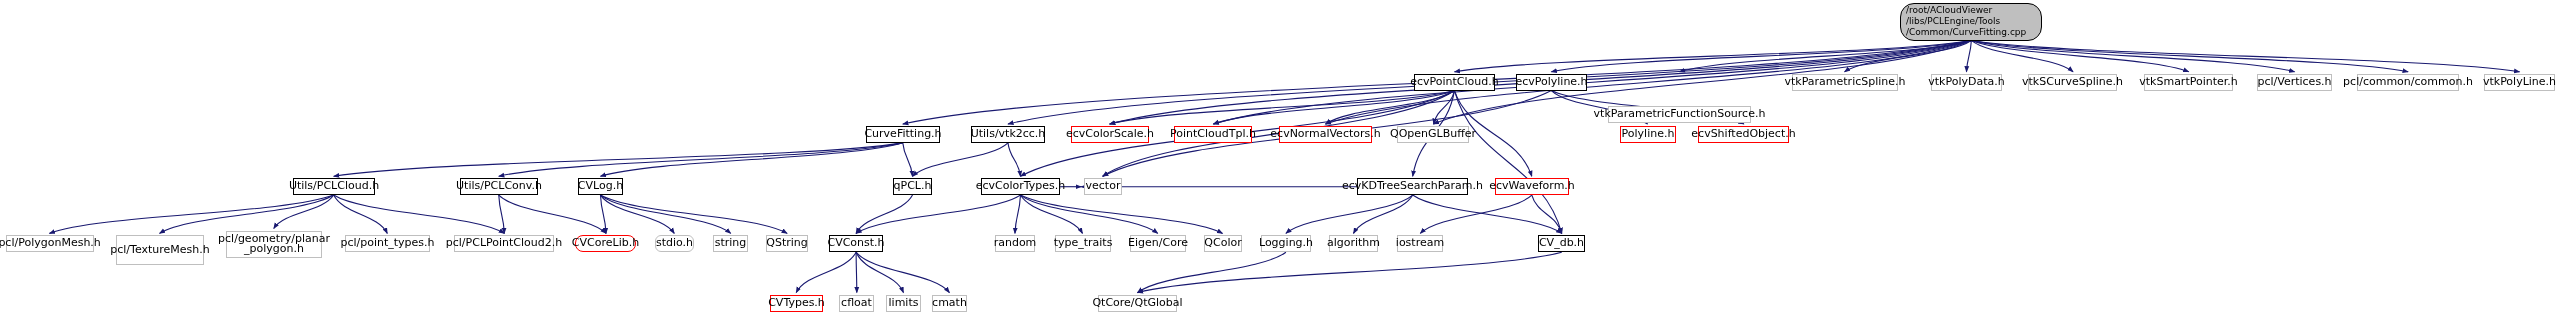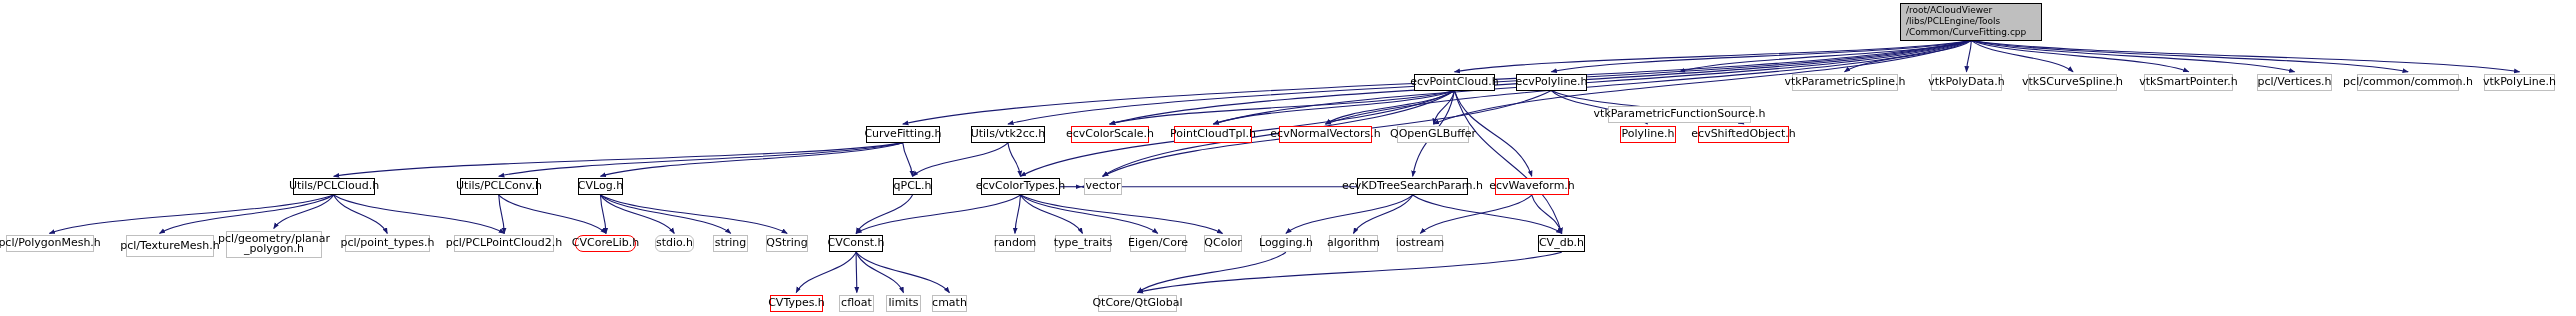--- a/index.html
+++ b/index.html
@@ -104,21 +104,21 @@
       <path d="M716,280 C743.72,307.5 842.28,307.5 870,335" class="edge" marker-end="url(#arrow)"></path>
       <path d="M1310,280 C1295.42,307.5 1243.58,307.5 1229,335" class="edge" marker-end="url(#arrow)"></path>
       <path d="M1229,362 C1213.52,391 1158.48,391 1143,420" class="edge" marker-end="url(#arrow)"></path>
       <path d="M1229,362 C1229.18,391 1229.82,391 1230,420" class="edge" marker-end="url(#arrow)"></path>
       <path d="M1229,362 C1241.24,391 1284.76,391 1297,420" class="edge" marker-end="url(#arrow)"></path>
       <path d="M1229,362 C1253.12,391 1338.88,391 1363,420" class="edge" marker-end="url(#arrow)"></path>
       <path d="M1846,362 C1807.66,391 1671.34,391 1633,420" class="edge" marker-end="url(#arrow)"></path>
       <path d="M2242,362 C2132.38,391 1742.62,391 1633,420" class="edge" marker-end="url(#arrow)"></path>
     </svg>
   <div id="nodes">
-      <div class="node root" style="left: 1900px; top: 2.8px; width: 142px; height: 38px;">/root/ACloudViewer
+      <div class="node root" style="left: 1900px; top: 2.8px; width: 142px; height: 38px; border-radius: 14px;">/root/ACloudViewer
 /libs/PCLEngine/Tools
 /Common/CurveFitting.cpp</div>
       <div class="node internal" style="left: 1414px; top: 74px; width: 81px; height: 16.7px;">ecvPointCloud.h</div>
       <div class="node internal" style="left: 1516px; top: 74px; width: 71px; height: 16.7px;">ecvPolyline.h</div>
       <div class="node external" style="left: 1608px; top: 74px; width: 143px; height: 16.7px; margin-top: 32px;">vtkParametricFunctionSource.h</div>
       <div class="node external" style="left: 1792px; top: 74px; width: 106px; height: 16.7px;">vtkParametricSpline.h</div>
       <div class="node external" style="left: 1931px; top: 74px; width: 71px; height: 16.7px;">vtkPolyData.h</div>
       <div class="node external" style="left: 2028px; top: 74px; width: 89px; height: 16.7px;">vtkSCurveSpline.h</div>
       <div class="node external" style="left: 2144px; top: 74px; width: 89px; height: 16.7px;">vtkSmartPointer.h</div>
       <div class="node external" style="left: 2257px; top: 74px; width: 75px; height: 16.7px;">pcl/Vertices.h</div>
@@ -134,21 +134,21 @@
       <div class="node truncated" style="left: 1698px; top: 126px; width: 91px; height: 16.7px;">ecvShiftedObject.h</div>
       <div class="node internal" style="left: 293px; top: 178px; width: 82px; height: 16.7px;">Utils/PCLCloud.h</div>
       <div class="node internal" style="left: 460px; top: 178px; width: 78px; height: 16.7px;">Utils/PCLConv.h</div>
       <div class="node internal" style="left: 578px; top: 178px; width: 45px; height: 16.7px;">CVLog.h</div>
       <div class="node internal" style="left: 893px; top: 178px; width: 39px; height: 16.7px;">qPCL.h</div>
       <div class="node internal" style="left: 981px; top: 178px; width: 79px; height: 16.7px;">ecvColorTypes.h</div>
       <div class="node external" style="left: 1084px; top: 178px; width: 38px; height: 16.7px;">vector</div>
       <div class="node internal" style="left: 1357px; top: 178px; width: 111px; height: 16.7px;">ecvKDTreeSearchParam.h</div>
       <div class="node truncated" style="left: 1495px; top: 178px; width: 74px; height: 16.7px;">ecvWaveform.h</div>
       <div class="node external" style="left: 5.6px; top: 235px; width: 88px; height: 16.7px;">pcl/PolygonMesh.h</div>
-      <div class="node external" style="left: 126px; top: 235px; width: 88px; height: 22px;">pcl/TextureMesh.h</div>
+      <div class="node external" style="left: 116px; top: 235px; width: 88px; height: 30px;">pcl/TextureMesh.h</div>
       <div class="node external" style="left: 226px; top: 231px; width: 96px; height: 26.5px;">pcl/geometry/planar
 _polygon.h</div>
       <div class="node external" style="left: 345px; top: 235px; width: 85px; height: 16.7px;">pcl/point_types.h</div>
       <div class="node external" style="left: 454px; top: 235px; width: 100px; height: 16.7px;">pcl/PCLPointCloud2.h</div>
       <div class="node truncated" style="left: 575px; top: 235px; width: 61px; height: 16.7px; border-radius: 8px;">CVCoreLib.h</div>
       <div class="node external" style="left: 655px; top: 235px; width: 39px; height: 16.7px; border-radius: 6px;">stdio.h</div>
       <div class="node external" style="left: 713px; top: 235px; width: 35px; height: 16.7px;">string</div>
       <div class="node external" style="left: 766px; top: 235px; width: 42px; height: 16.7px;">QString</div>
       <div class="node internal-bold" style="left: 829px; top: 235px; width: 54px; height: 16.7px;">CVConst.h</div>
       <div class="node external" style="left: 995px; top: 235px; width: 40px; height: 16.7px;">random</div>

